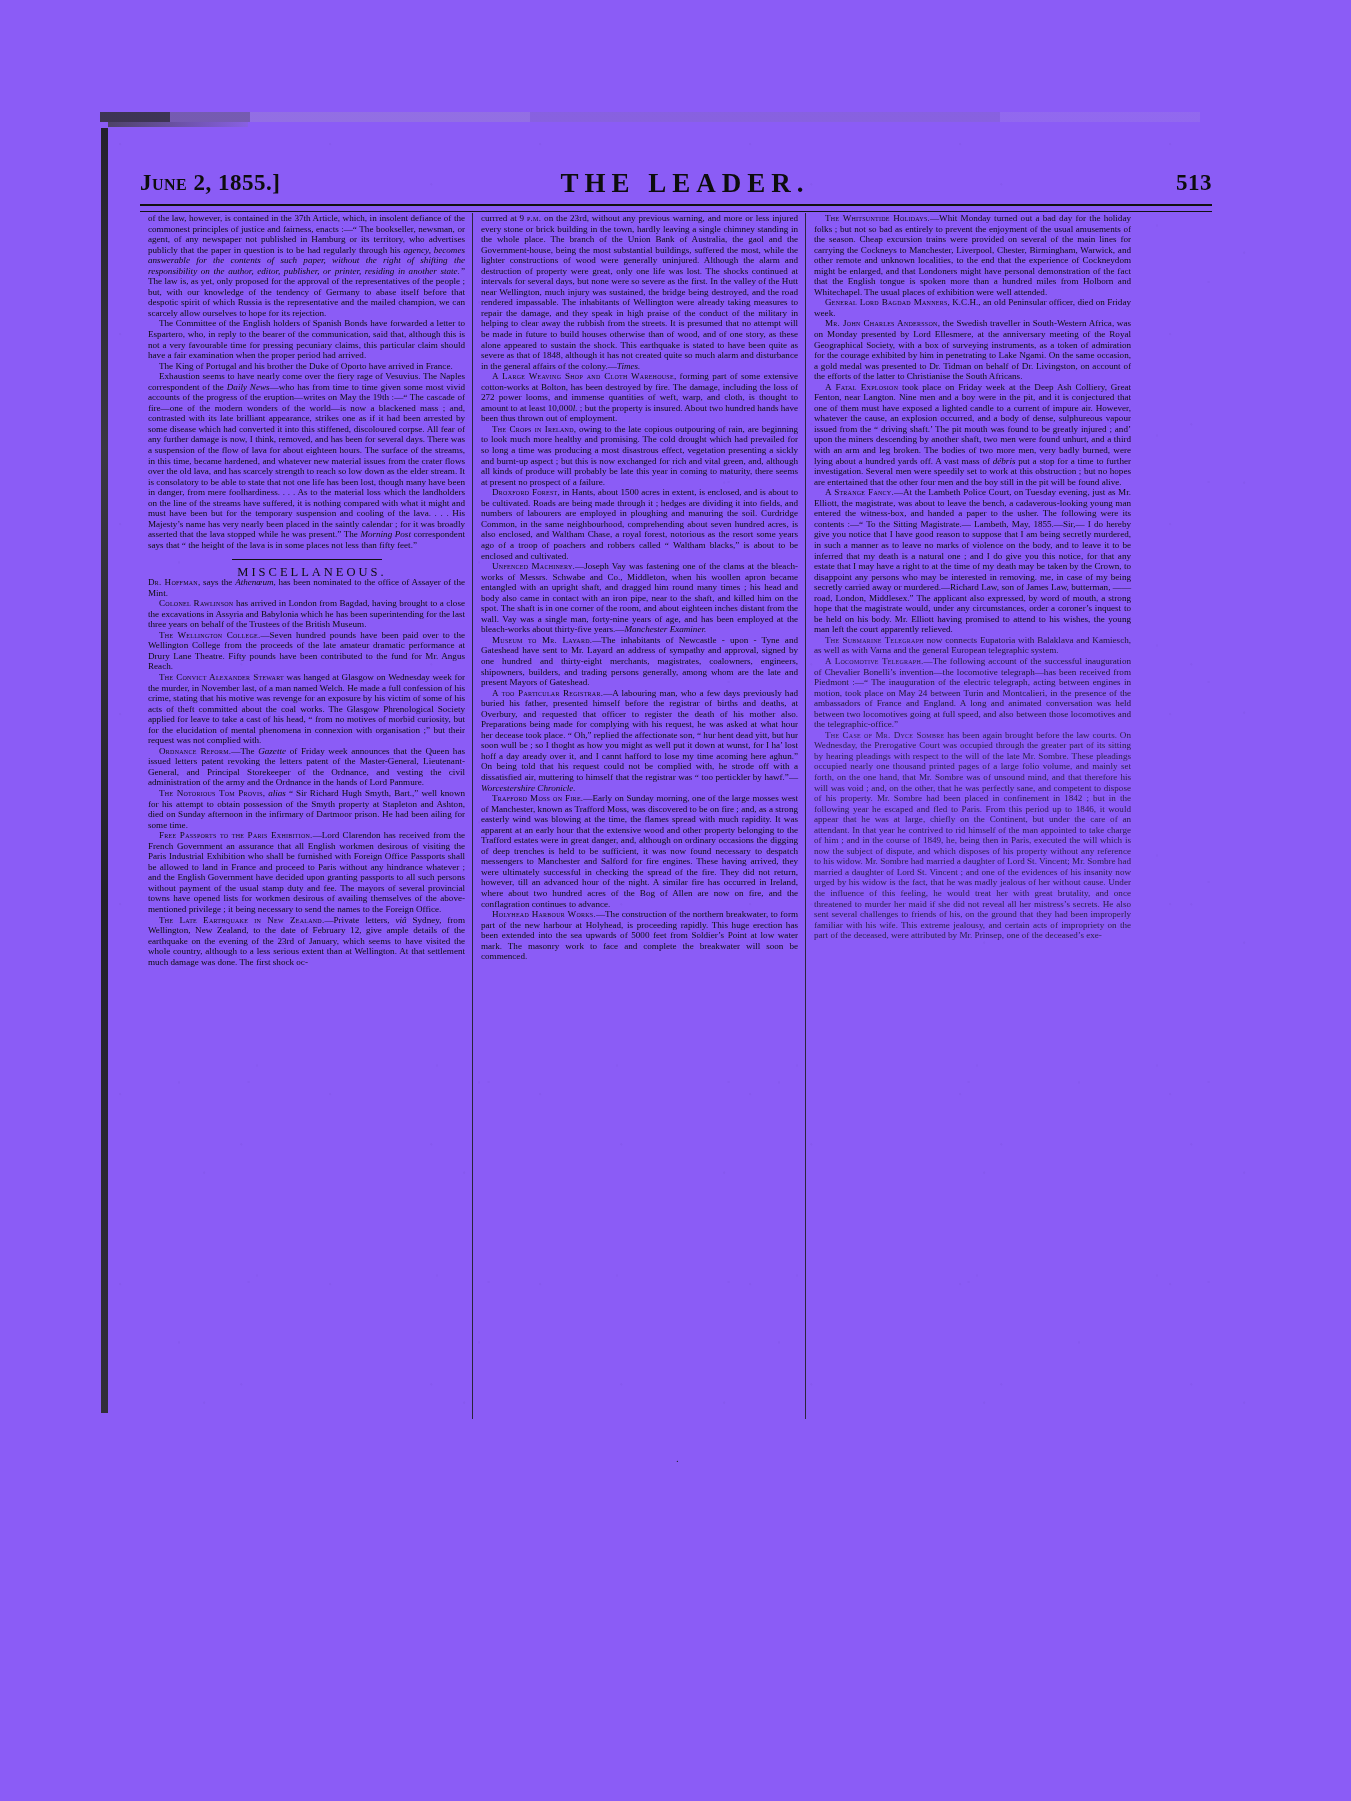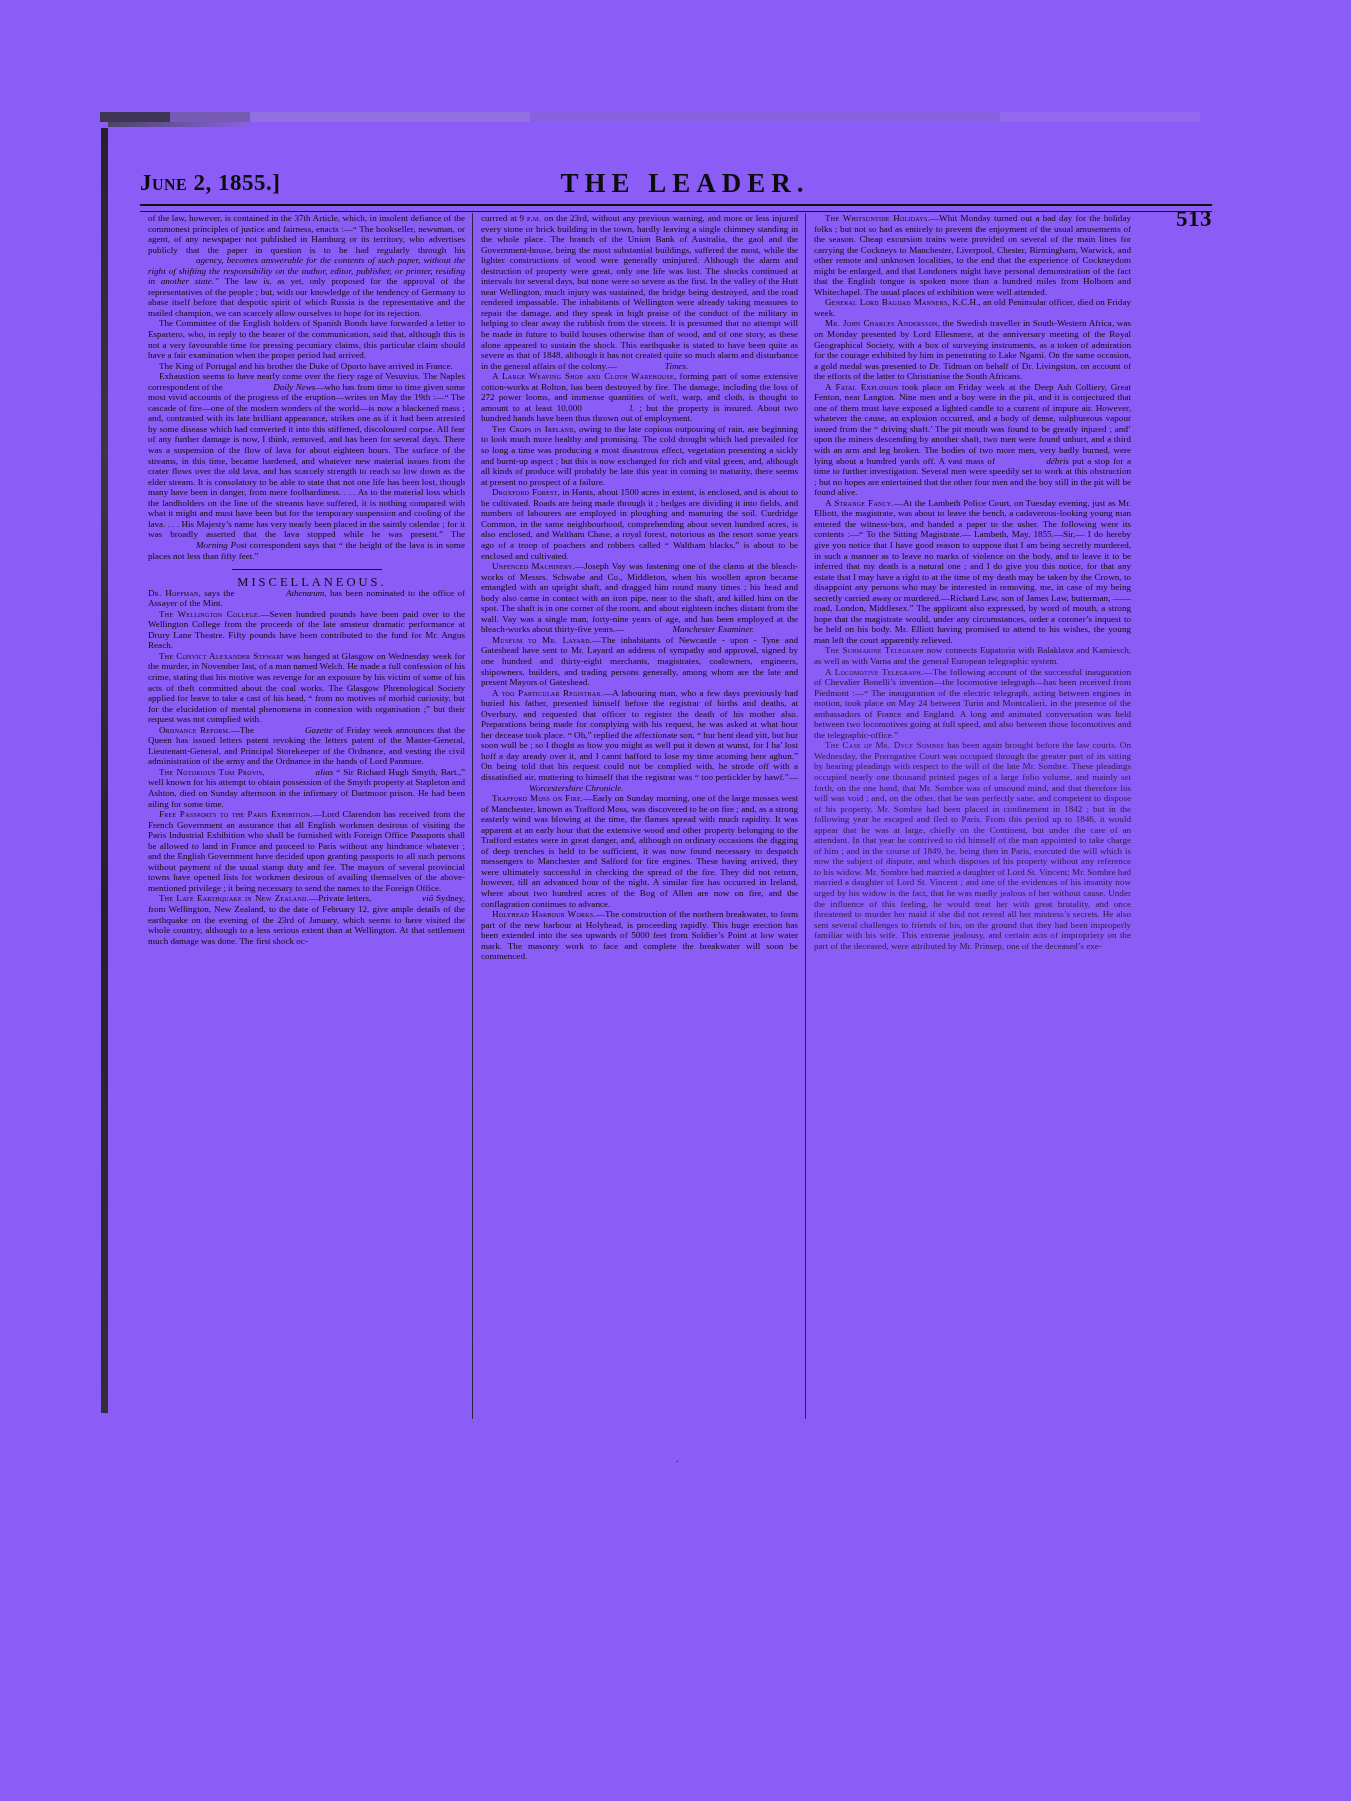--- a/index.html
+++ b/index.html
@@ -83,21 +83,20 @@
     font-size: 27px;
     font-weight: bold;
     letter-spacing: 6px;
     white-space: nowrap;
   }
   .mast-page {
     position: absolute; right: 0; top: 2px;
     font-size: 23px;
     font-weight: bold;
     letter-spacing: .5px;
-    margin-top: 36px;
   }
 
   
   #mast-rule {
     position: absolute;
     left: 140px; top: 204px;
     width: 1072px; height: 5px;
     border-top: 2px solid #111;
     border-bottom: 1px solid #111;
   }
@@ -135,21 +134,21 @@
   .col-inner p {
     margin: 0;
     text-indent: 11px;
   }
   .col-inner p.noindent { text-indent: 0; }
 
   .sc {
     font-variant: small-caps;
     letter-spacing: .25px;
   }
-  .it { font-style: italic; margin-left: 48px; }
+  .it { font-style: italic; }
 
   
   .sect-rule {
     width: 150px;
     height: 0;
     border-top: 1.6px solid #111;
     margin: 8px auto 7px auto;
   }
   .sect-head {
     text-align: center;
@@ -193,20 +192,21 @@
   <div id="columns">
     <div class="col rule-right">
       <div class="col-inner" id="col1-body">
           <p class="noindent"><span>of the law, however, is contained in the 37th Article, which, in insolent defiance of the commonest principles of justice and fairness, enacts :—“ The bookseller, newsman, or agent, of any newspaper not published in Hamburg or its territory, who advertises publicly that the paper in question is to be had regularly through his </span><span class="it">agency, becomes answerable for the contents of such paper, without the right of shifting the responsibility on the author, editor, publisher, or printer, residing in another state.”</span><span> The law is, as yet, only proposed for the approval of the representatives of the people ; but, with our knowledge of the tendency of Germany to abase itself before that despotic spirit of which Russia is the representative and the mailed champion, we can scarcely allow ourselves to hope for its rejection.</span></p>
           <p><span>The Committee of the English holders of Spanish Bonds have forwarded a letter to Espartero, who, in reply to the bearer of the communication, said that, although this is not a very favourable time for pressing pecuniary claims, this particular claim should have a fair examination when the proper period had arrived.</span></p>
           <p><span>The King of Portugal and his brother the Duke of Oporto have arrived in France.</span></p>
           <p><span>Exhaustion seems to have nearly come over the fiery rage of Vesuvius. The Naples correspondent of the </span><span class="it">Daily News</span><span>—who has from time to time given some most vivid accounts of the progress of the eruption—writes on May the 19th :—“ The cascade of fire—one of the modern wonders of the world—is now a blackened mass ; and, contrasted with its late brilliant appearance, strikes one as if it had been arrested by some disease which had converted it into this stiffened, discoloured corpse. All fear of any further damage is now, I think, removed, and has been for several days. There was a suspension of the flow of lava for about eighteen hours. The surface of the streams, in this time, became hardened, and whatever new material issues from the crater flows over the old lava, and has scarcely strength to reach so low down as the elder stream. It is consolatory to be able to state that not one life has been lost, though many have been in danger, from mere foolhardiness. . . . As to the material loss which the landholders on the line of the streams have suffered, it is nothing compared with what it might and must have been but for the temporary suspension and cooling of the lava. . . . His Majesty’s name has very nearly been placed in the saintly calendar ; for it was broadly asserted that the lava stopped while he was present.” The </span><span class="it">Morning Post</span><span> correspondent says that “ the height of the lava is in some places not less than fifty feet.”</span></p>
           <div class="sect-rule"></div>
           <p class="sect-head">MISCELLANEOUS.</p>
           <p class="noindent"><span class="sc">Dr. Hoffman</span><span>, says the </span><span class="it">Athenœum</span><span>, has been nominated to the office of Assayer of the Mint.</span></p>
+          <p><span class="sc">Colonel Rawlinson</span><span> has arrived in London from Bagdad, having brought to a close the excavations in Assyria and Babylonia which he has been superintending for the last three years on behalf of the Trustees of the British Museum.</span></p>
           <p><span class="sc">The Wellington College.</span><span>—Seven hundred pounds have been paid over to the Wellington College from the proceeds of the late amateur dramatic performance at Drury Lane Theatre. Fifty pounds have been contributed to the fund for Mr. Angus Reach.</span></p>
           <p><span class="sc">The Convict Alexander Stewart</span><span> was hanged at Glasgow on Wednesday week for the murder, in November last, of a man named Welch. He made a full confession of his crime, stating that his motive was revenge for an exposure by his victim of some of his acts of theft committed about the coal works. The Glasgow Phrenological Society applied for leave to take a cast of his head, “ from no motives of morbid curiosity, but for the elucidation of mental phenomena in connexion with organisation ;” but their request was not complied with.</span></p>
           <p><span class="sc">Ordnance Reform.</span><span>—The </span><span class="it">Gazette</span><span> of Friday week announces that the Queen has issued letters patent revoking the letters patent of the Master-General, Lieutenant-General, and Principal Storekeeper of the Ordnance, and vesting the civil administration of the army and the Ordnance in the hands of Lord Panmure.</span></p>
           <p><span class="sc">The Notorious Tom Provis</span><span>, </span><span class="it">alias</span><span> “ Sir Richard Hugh Smyth, Bart.,” well known for his attempt to obtain possession of the Smyth property at Stapleton and Ashton, died on Sunday afternoon in the infirmary of Dartmoor prison. He had been ailing for some time.</span></p>
           <p><span class="sc">Free Passports to the Paris Exhibition.</span><span>—Lord Clarendon has received from the French Government an assurance that all English workmen desirous of visiting the Paris Industrial Exhibition who shall be furnished with Foreign Office Passports shall be allowed to land in France and proceed to Paris without any hindrance whatever ; and the English Government have decided upon granting passports to all such persons without payment of the usual stamp duty and fee. The mayors of several provincial towns have opened lists for workmen desirous of availing themselves of the above-mentioned privilege ; it being necessary to send the names to the Foreign Office.</span></p>
           <p><span class="sc">The Late Earthquake in New Zealand.</span><span>—Private letters, </span><span class="it">viâ</span><span> Sydney, from Wellington, New Zealand, to the date of February 12, give ample details of the earthquake on the evening of the 23rd of January, which seems to have visited the whole country, although to a less serious extent than at Wellington. At that settlement much damage was done. The first shock oc-</span></p>
         </div>
     </div>
     <div class="col rule-right">
       <div class="col-inner" id="col2-body">

